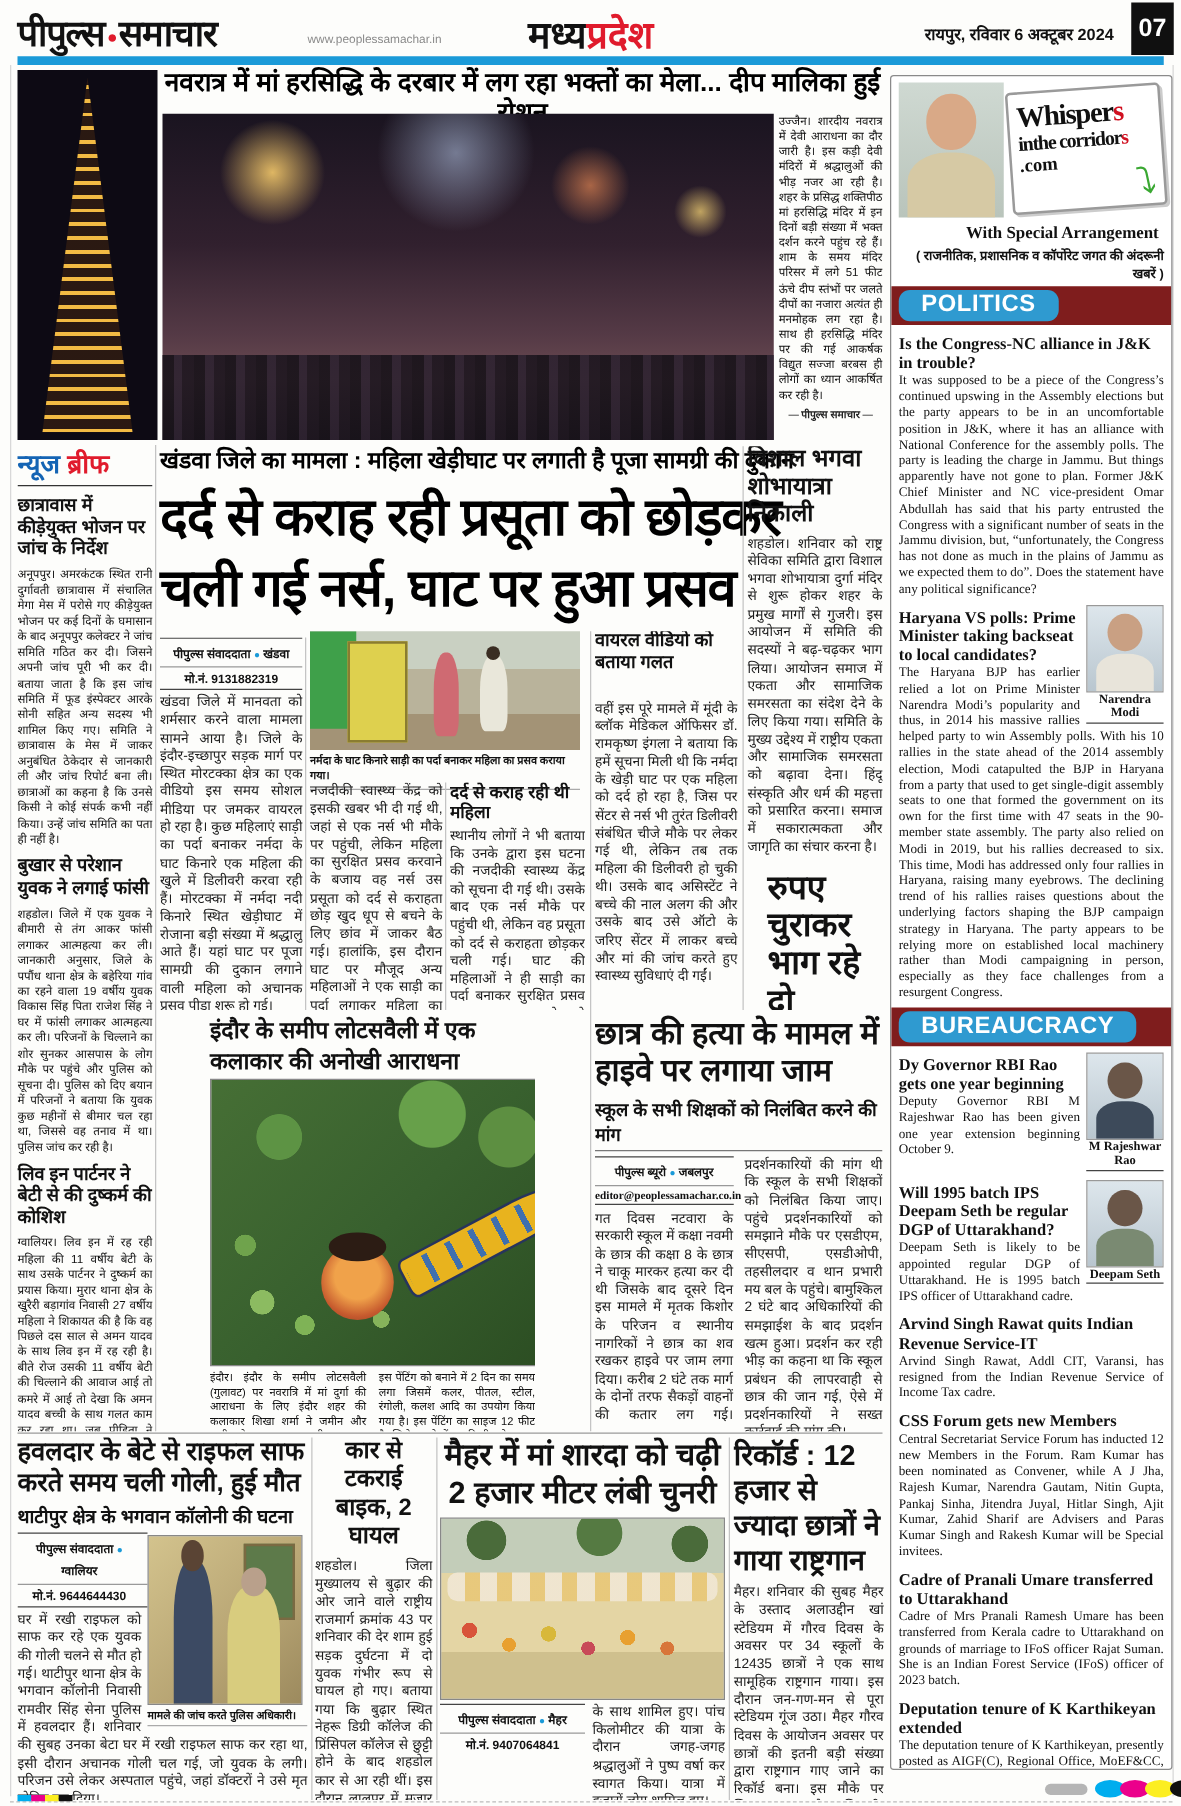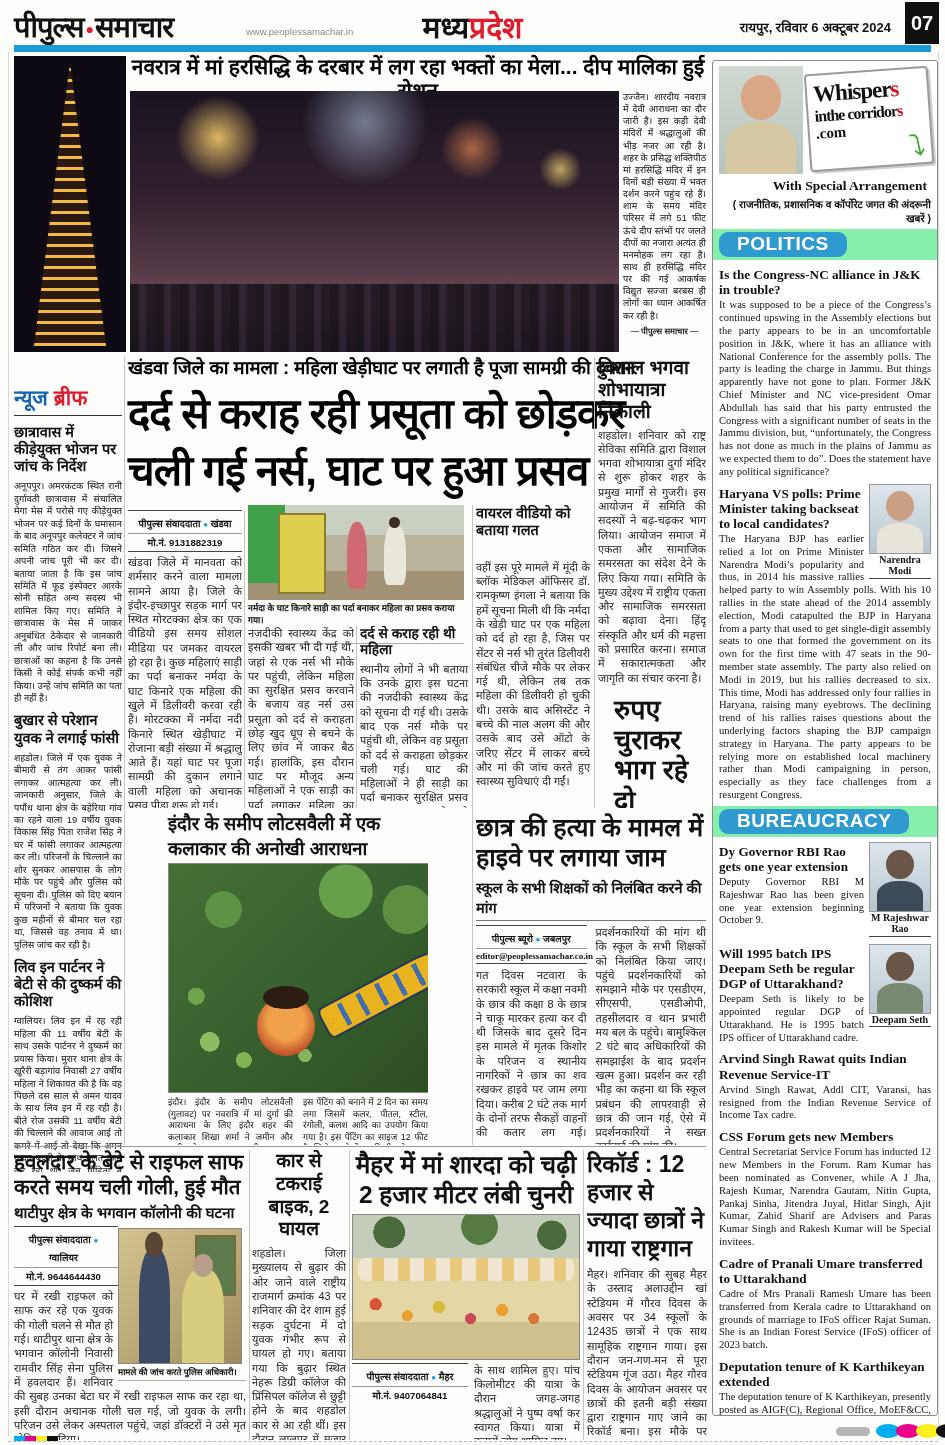--- a/index.html
+++ b/index.html
@@ -42,42 +42,42 @@
       radial-gradient(circle 30px at 88% 30%, rgba(255,220,120,.7), rgba(255,220,120,0) 70%),
       linear-gradient(180deg,#1a1420 0%,#31202e 40%,#553a46 68%,#6d4c52 82%,#241c22 100%); }
   #main-photo .crowd { position:absolute; left:0; bottom:0; width:100%; height:26%;
       background:repeating-linear-gradient(90deg,#171219 0 9px,#2d2230 9px 16px,#1d161f 16px 25px); opacity:.9; }
   #ujjain-col { left:623px; top:91px; width:83px; height:262px; display:flex; flex-direction:column; overflow:hidden; }
   #ujjain-col .txt { font-size:9.2px; line-height:1.32; text-align:justify; }
   .credit-tag { font-size:8.3px; font-weight:bold; text-align:center; margin-top:3px; color:#222; }
   .credit-tag:before, .credit-tag:after { content:"—"; color:#555; padding:0 2px; }
 
   
-  #nb { left:14px; top:356px; width:108px; height:789px; overflow:hidden;margin-top:27px; }
+  #nb { left:14px; top:356px; width:108px; height:789px; overflow:hidden; }
   #nb-header { font-size:21px; font-weight:bold; border-bottom:1.5px solid #333; padding-bottom:4px; margin-bottom:6px; }
   #nb-header .blue { color:#1464b4; } #nb-header .red { color:#e01b2c; }
   .nb-h { font-size:14.5px; font-weight:bold; line-height:1.18; margin:8px 0 5px; }
   .nb-b { font-size:9.3px; line-height:1.34; text-align:justify; }
 
   
   #kh-kicker { left:128px; top:357px; width:512px; font-size:18.5px; }
   #kh-headline { left:128px; top:385px; width:516px; font-size:42px; line-height:1.36; letter-spacing:-1px; }
   #kh-col1 { left:128px; top:510px; width:114px; height:298px; overflow:hidden; }
   .byline-box { text-align:center; border-top:1px solid #444; border-bottom:1px solid #444; padding:2px 0; margin-bottom:3px; }
   .byline-box .bl { font-size:9.6px; font-weight:bold; }
   .byline-box .ph { font-size:9.6px; font-weight:bold; display:block; border-top:1px solid #999; margin-top:2px; padding-top:2px; }
   .blt { color:#1b9ad8; font-size:8px; }
   #kh-photo { left:248px; top:505px; width:216px; height:95px;
      background:linear-gradient(180deg,#c9d0c2 0 32%, #b9b39b 32% 70%, #a39376 70% 100%); overflow:hidden; }
   #kh-photo .green-truck { position:absolute; left:0; top:0; width:17%; height:82%; background:#3fa04a; }
   #kh-photo .tarp { position:absolute; left:14%; top:8%; width:22%; height:86%; background:#ded04e; border:2px solid #8a7c30; }
   #kh-photo .fig1 { position:absolute; left:46%; top:18%; width:9%; height:70%; background:#cf6a72; border-radius:45% 45% 20% 20%; }
   #kh-photo .fig2 { position:absolute; left:63%; top:20%; width:10%; height:64%; background:#e9e7da; border-radius:45% 45% 20% 20%; }
   #kh-photo .fig2:before { content:""; position:absolute; left:25%; top:-12%; width:50%; height:18%; background:#3a2d22; border-radius:50%; }
-  #kh-caption { left:248px; top:602px; width:216px; font-size:8.8px; font-weight:bold; border-bottom:1px solid #aaa; padding-bottom:17px; }
+  #kh-caption { left:248px; top:602px; width:216px; font-size:8.8px; font-weight:bold; border-bottom:1px solid #aaa; padding-bottom:5px;font-family:Liberation Serif, serif; }
   #kh-col2 { left:248px; top:626px; width:106px; height:182px; overflow:hidden; }
   #kh-col3 { left:360px; top:626px; width:108px; height:182px; overflow:hidden; }
   #kh-sub { font-size:13.8px; font-weight:bold; line-height:1.15; margin-bottom:4px; }
   #kh-viral { left:476px; top:505px; width:114px; height:303px; overflow:hidden; }
   #kh-viral .vt { font-size:14.5px; font-weight:bold; line-height:1.2; margin-bottom:20px; }
 
   #mini-col { left:598px; top:357px; width:108px; height:451px; overflow:hidden; }
   .mini-h1 { font-size:19px; font-weight:bold; line-height:1.15; margin-bottom:5px; }
   .mini-h2 { font-size:27px; font-weight:bold; line-height:1.12; margin:10px 16px 5px; }
 
@@ -168,21 +168,21 @@
   #whisp-man .suit { position:absolute; left:8%; bottom:0; width:84%; height:48%; background:#d6c9a4; border-radius:45% 45% 0 0; }
   #whisp-logo { flex:1; border:2px solid #9a9a9a; border-radius:4px; transform:rotate(-4deg); margin-top:4px;
      padding:6px 6px 2px; background:#fff; box-shadow:2px 2px 0 #ccc; position:relative; height:98px; }
   #whisp-logo .l1 { font-size:23px; font-weight:bold; letter-spacing:-1px; }
   #whisp-logo .l2 { font-size:16px; font-weight:bold; letter-spacing:-1px; }
   #whisp-logo .l3 { font-size:15px; font-weight:bold; }
   #whisp-logo .red { color:#d01020; }
   #whisp-logo .arrow { position:absolute; right:6px; bottom:2px; color:#3aa832; font-size:30px; line-height:1; transform:rotate(-8deg); }
   #arrangement { text-align:right; font-weight:bold; font-size:13.5px; margin:4px 4px 2px; }
   #sb-tagline { font-family:"Liberation Sans",sans-serif; font-weight:bold; font-size:10.3px; text-align:right; margin:3px 0 4px; }
-  .sec-band { background:#86efac; margin:4px -6px 3px; padding:3px 6px; }
+  .sec-band { background:#7f1d1d; margin:4px -6px 3px; padding:3px 6px; }
   .sec-bar { display:inline-block; background:#2f9ad0; color:#fff; border-radius:9px;
              font-family:"Liberation Sans",sans-serif; font-weight:bold; font-size:19px; padding:1px 18px 2px; letter-spacing:.5px; }
   .sb-item { margin-bottom:3px; overflow:hidden; }
   .sb-h { font-size:13.2px; font-weight:bold; line-height:1.15; margin:4px 0 2px; }
   .sb-b { font-size:10.5px; line-height:1.22; text-align:justify; }
   .sb-photo-wrap { float:right; width:62px; margin:2px 0 2px 5px; text-align:center; }
   .sb-photo { width:62px; height:70px; border:1px solid #999; position:relative; overflow:hidden;
       background:linear-gradient(180deg,#dde6ec 0%,#b9c6cf 100%); }
   .sb-photo .head { position:absolute; left:27%; top:10%; width:46%; height:44%; background:#6a5648; border-radius:50%; }
   .sb-photo .body { position:absolute; left:12%; bottom:0; width:76%; height:44%; background:#3d4a5a; border-radius:45% 45% 0 0; }
@@ -371,21 +371,21 @@
 
   <div class="sec-band"><span class="sec-bar">BUREAUCRACY</span></div>
   <div class="sb-item">
     <div class="sb-photo-wrap">
       <div class="sb-photo">
           <div class="head"></div>
           <div class="body"></div>
         </div>
       <div class="sb-cap">M Rajeshwar Rao</div>
     </div>
-    <div class="sb-h">Dy Governor RBI Rao gets one year extension</div>
+    <div class="sb-h">Dy Governor RBI Rao gets one year beginning</div>
     <div class="sb-b">Deputy Governor RBI M Rajeshwar Rao has been given one year extension beginning October 9.</div>
   </div>
   <div class="sb-item">
     <div class="sb-photo-wrap">
       <div class="sb-photo cop">
           <div class="head"></div>
           <div class="body"></div>
         </div>
       <div class="sb-cap">Deepam Seth</div>
     </div>

